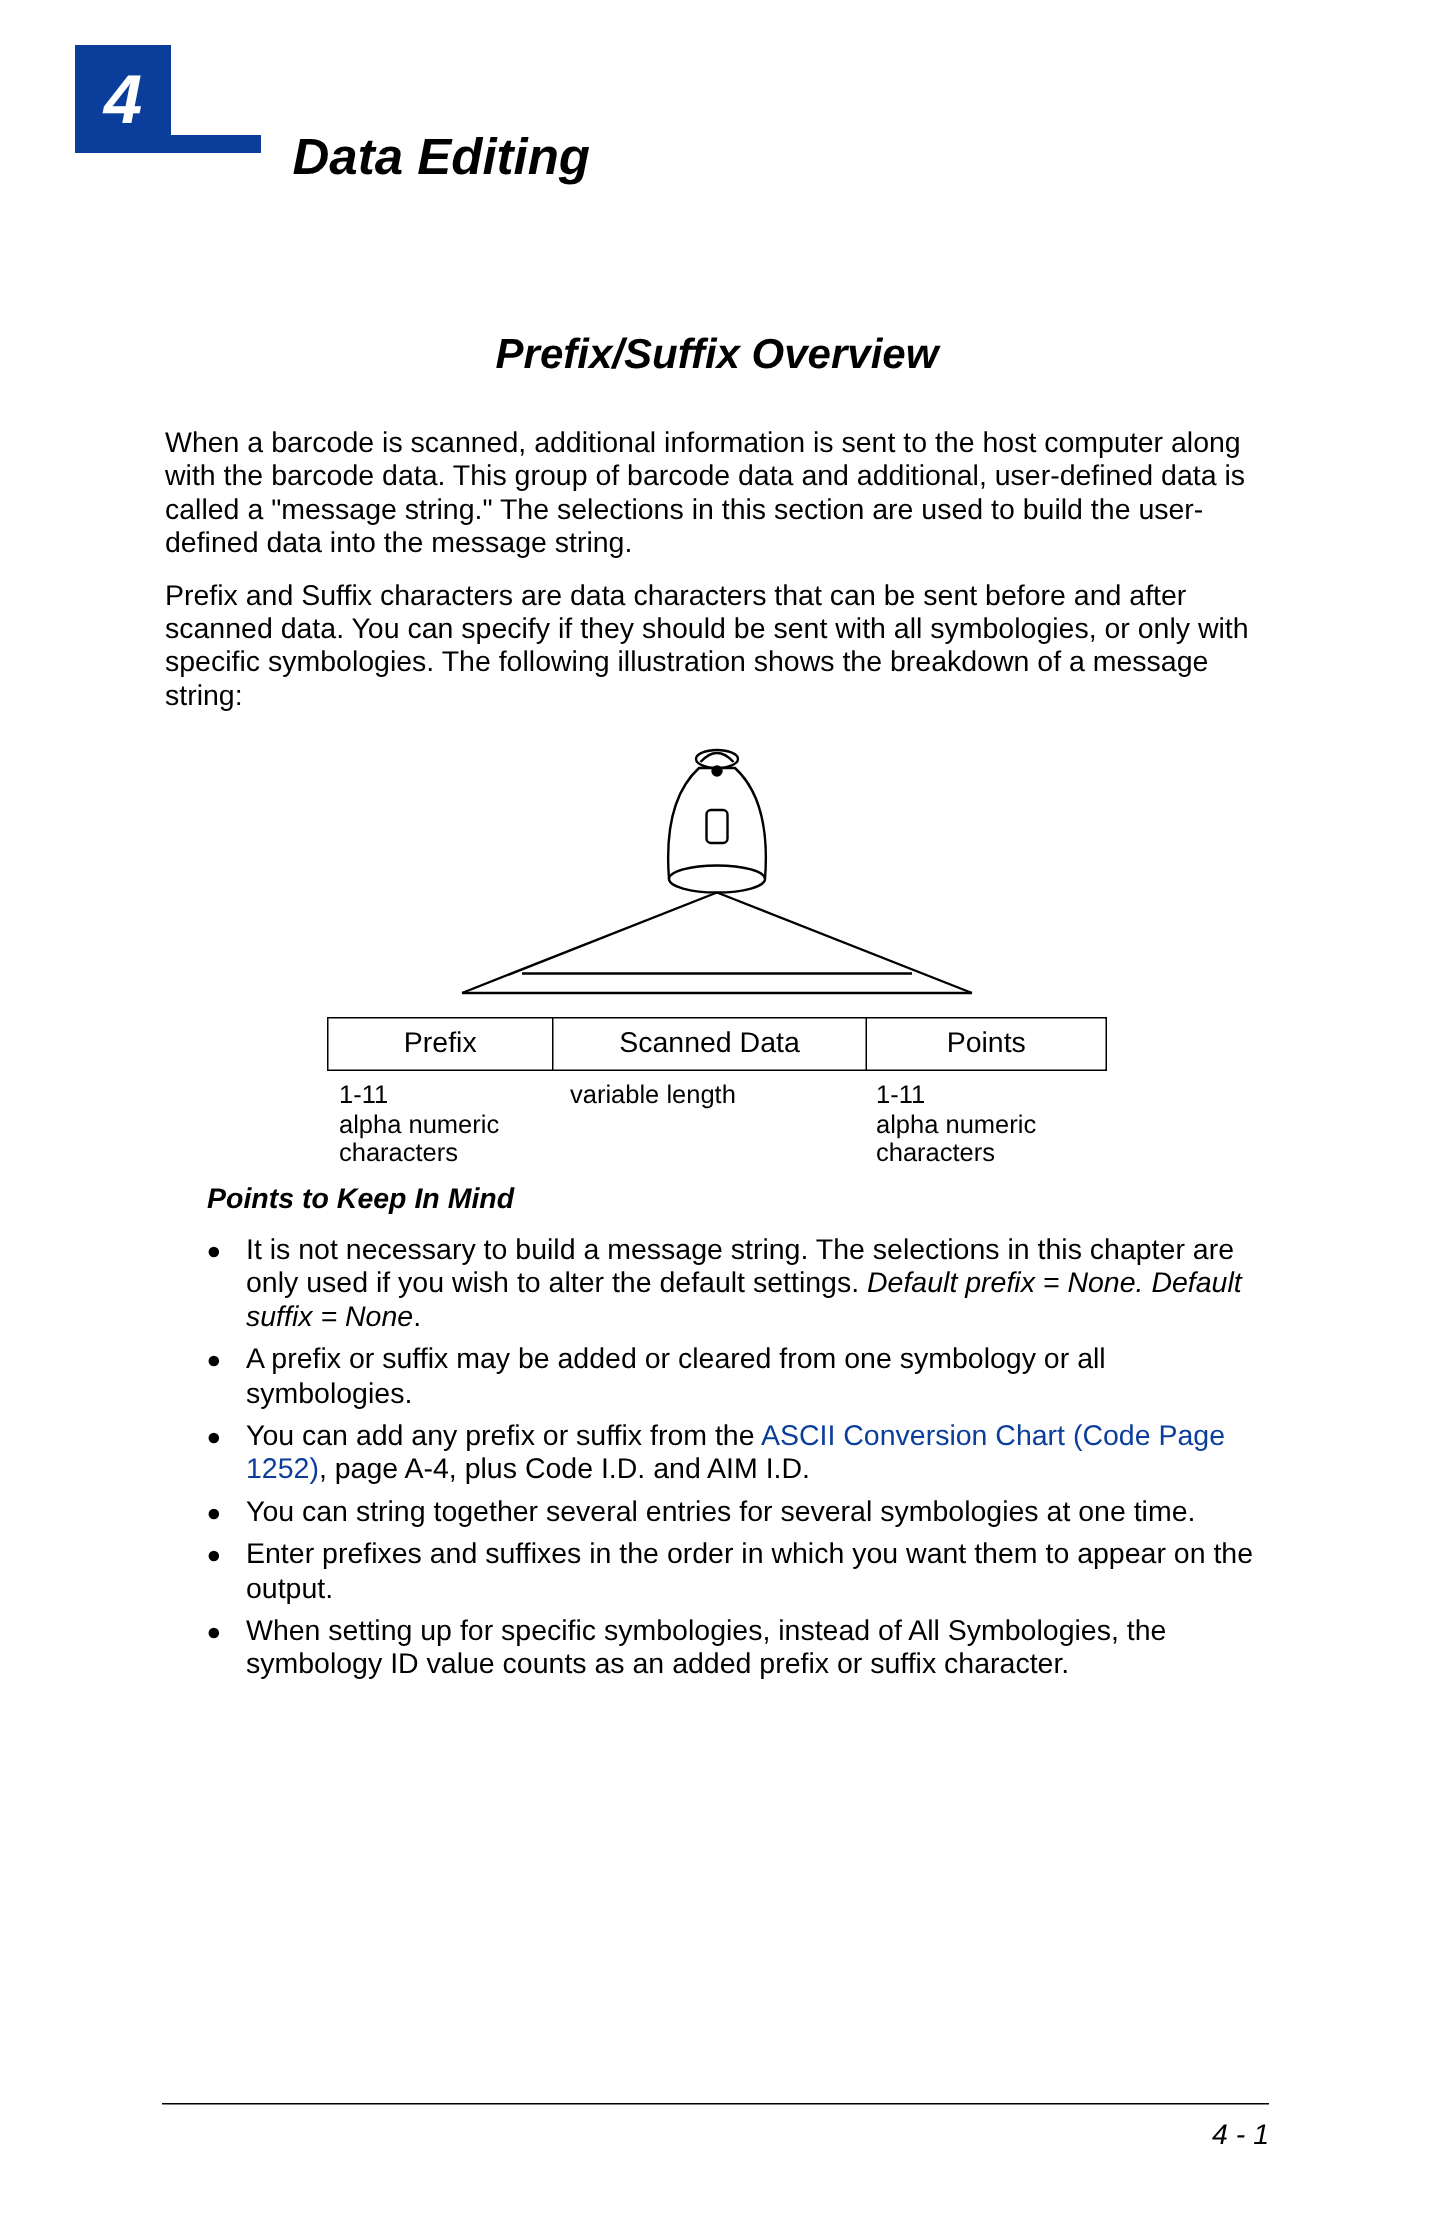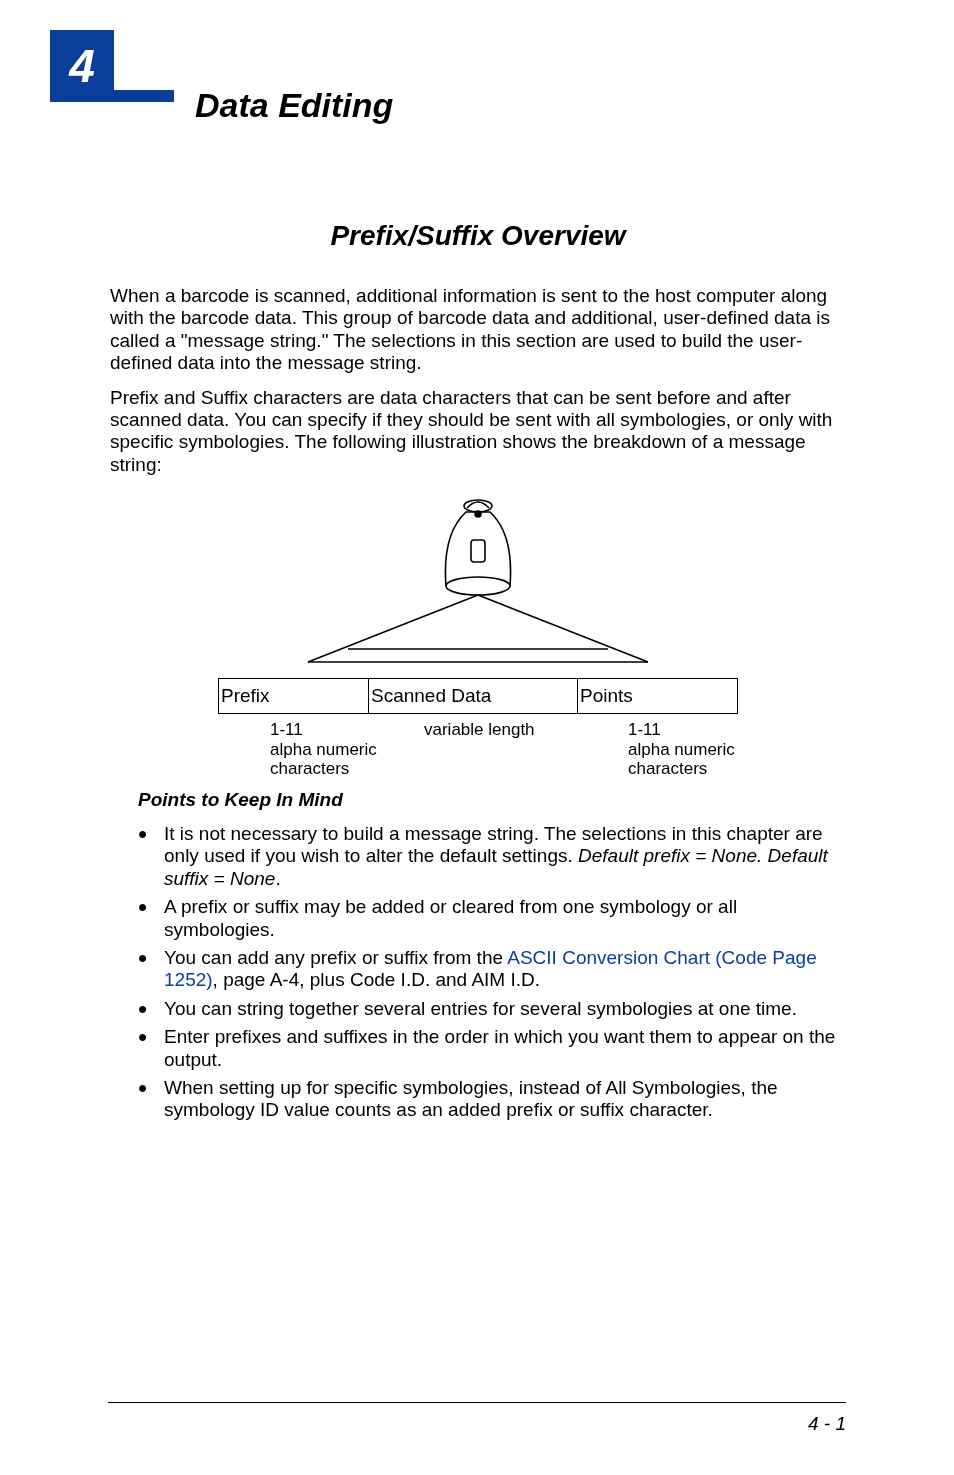--- a/index.html
+++ b/index.html
@@ -78,29 +78,29 @@
     width: 520px;
   }
   .diagram svg { display: block; margin: 0 auto; }
   .diagram-table {
     border-collapse: collapse;
     width: 100%;
     margin-top: 6px;
   }
   .diagram-table td {
     border: 1.5px solid #000;
+    text-align: center;
     font-size: 19px;
     padding: 6px 2px;
     font-family: Arial, Helvetica, sans-serif;
   }
   .diagram-notes {
     display: flex;
     width: 100%;
     margin-top: 6px;
-    margin-left: 44px;
   }
   .diagram-notes > div {
     font-size: 17px;
     line-height: 1.15;
     font-family: Arial, Helvetica, sans-serif;
   }
   .col-prefix { width: 150px; padding-left: 8px; }
   .col-scan { flex: 1; text-align: left; padding-left: 12px; }
   .col-suffix { width: 160px; padding-left: 6px; }
 

